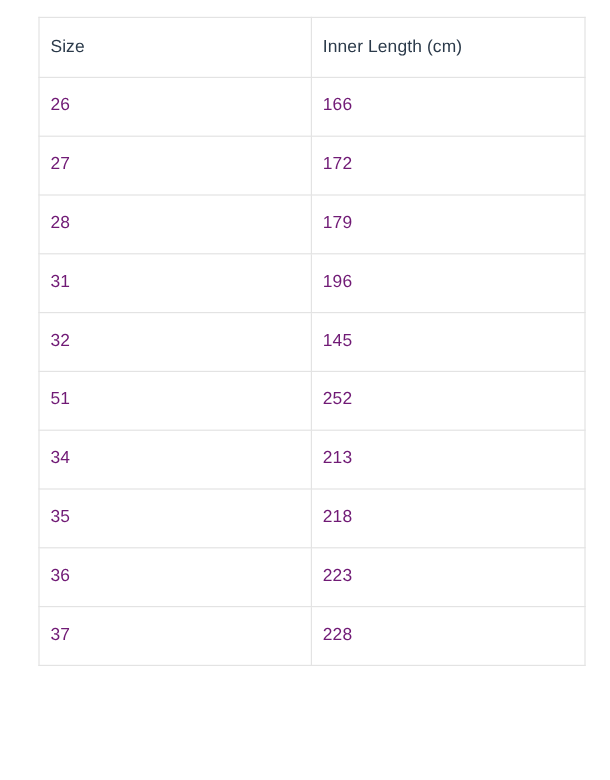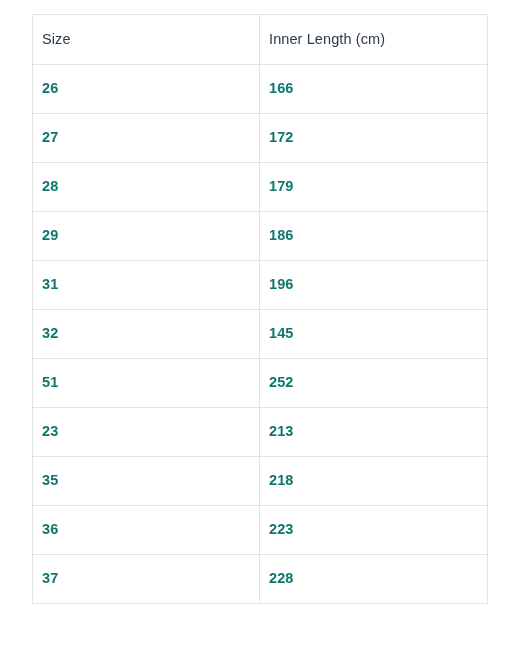--- a/index.html
+++ b/index.html
@@ -35,22 +35,22 @@
   table.size-table col.col-len  { width: 228px; }
 
   table.size-table th,
   table.size-table td {
     border: 1px solid #e3e3e3;
     padding: 0 0 0 9px;
     height: 48px;
     text-align: left;
     vertical-align: middle;
     font-size: 14.5px;
-    font-weight: bold;
-    color: #0f766e;
+    font-weight: normal;
+    color: #701a75;
     letter-spacing: 0.1px;
     line-height: 1.2;
     white-space: nowrap;
     overflow: hidden;
   }
   table.size-table thead th {
     height: 49px;
     color: #2b3a4a;
     font-weight: normal;
   }
@@ -78,37 +78,33 @@
         </tr>
         <tr>
           <td>27</td>
           <td>172</td>
         </tr>
         <tr>
           <td>28</td>
           <td>179</td>
         </tr>
         <tr>
-          <td>29</td>
-          <td>186</td>
-        </tr>
-        <tr>
           <td>31</td>
           <td>196</td>
         </tr>
         <tr>
           <td>32</td>
           <td>145</td>
         </tr>
         <tr>
           <td>51</td>
           <td>252</td>
         </tr>
         <tr>
-          <td>23</td>
+          <td>34</td>
           <td>213</td>
         </tr>
         <tr>
           <td>35</td>
           <td>218</td>
         </tr>
         <tr>
           <td>36</td>
           <td>223</td>
         </tr>

